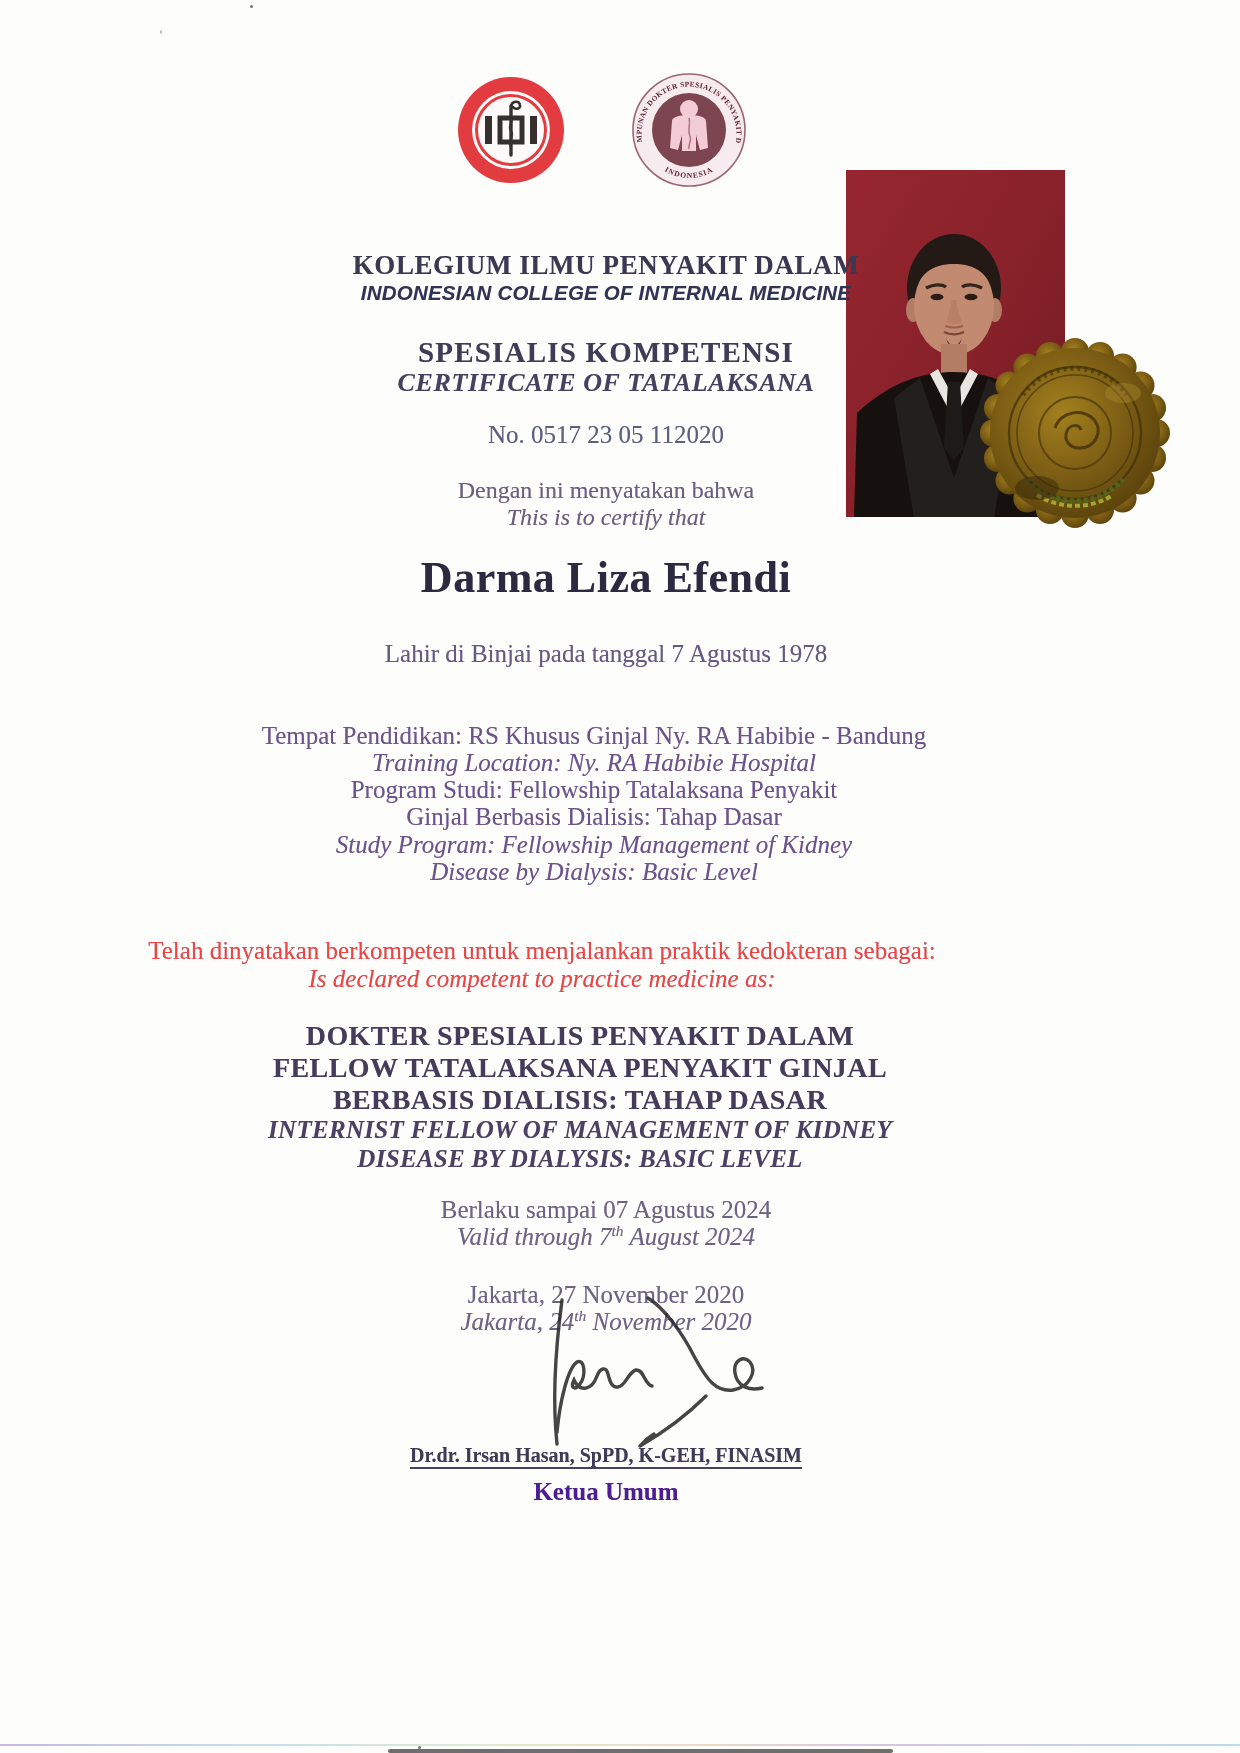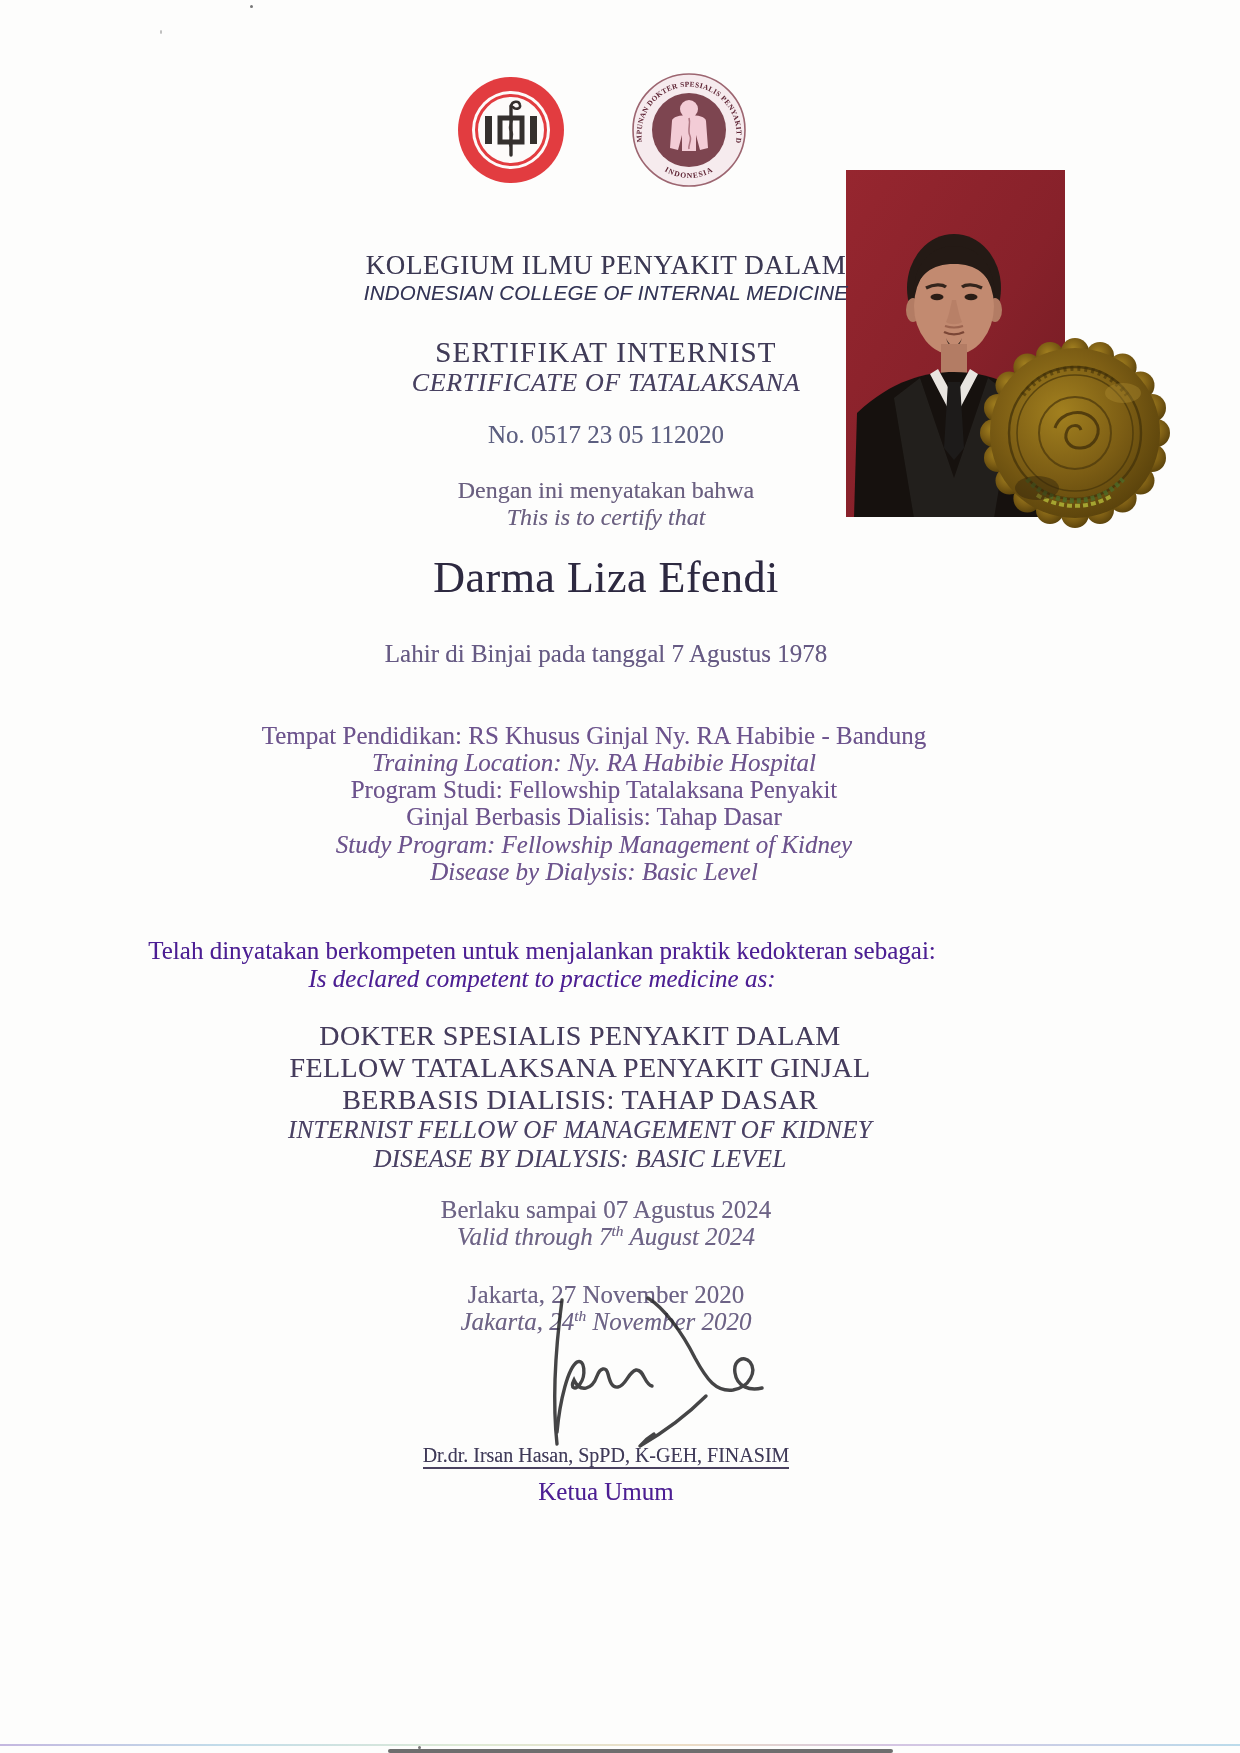--- a/index.html
+++ b/index.html
@@ -1,33 +1,33 @@
 <!DOCTYPE html>
 <html><head>
 <meta charset="utf-8">
 <style>
   html,body{margin:0;padding:0;background:#ffffff;}
   .page{position:relative;width:1240px;height:1753px;background:#fdfdfc;overflow:hidden;
         font-family:"Liberation Serif",serif;color:#4a435f;}
   .line{position:absolute;left:0;width:1212px;text-align:center;white-space:nowrap;
         text-shadow:0 0 .5px rgba(60,50,90,.35);}
-  .b{font-weight:normal}.it{font-style:italic}
+  .b{font-weight:bold}.it{font-style:italic}
   .sans{font-family:"Liberation Sans",sans-serif}
   .sp{font-size:62%;vertical-align:super;line-height:0}
   .org-id{font-size:27px;letter-spacing:.6px;color:#3b3852}
   .org-en{font-size:20.5px;letter-spacing:.2px;color:#32345*5}
   .org-en{font-size:20.5px;letter-spacing:.2px;color:#323455}
   .title-id{font-size:29px;letter-spacing:1.2px;color:#403b57}
   .title-en{font-size:26px;letter-spacing:.6px;color:#474060}
   .number{font-size:25px;color:#5c5f80}
   .intro{font-size:24px;color:#6a5f80}
   .name{font-size:44px;letter-spacing:.5px;color:#2d2940}
   .birth{font-size:25px;color:#665a84}
   .edu{font-size:25px;color:#6d538e;left:-12px}
-  .telah{font-size:25px;color:#4c1d95;width:1084px}
+  .telah{font-size:25px;color:#ef4444;width:1084px}
   .desig{font-size:28px;letter-spacing:.4px;color:#453c5c;left:-26px}
   .desig-en{font-size:25px;letter-spacing:.3px;color:#4a4164;left:-26px}
   .dates{font-size:25px;color:#6d6386}
   .sig-name{font-size:20px;color:#3f3a58}
   .sig-name span{border-bottom:2.5px solid #4a4160;padding-bottom:1px}
   .ketua{font-size:25px;color:#4c1d95}
   .chair{font-size:24px;color:#5c5474}
   .speck{position:absolute;background:#777;border-radius:50%;}
   .scanline{position:absolute;left:0;top:1744px;width:1240px;height:2px;opacity:.75;
     background:linear-gradient(90deg,#b1a0d6 0%,#aed2e4 18%,#d5e4c8 38%,#e7d2b2 55%,#c7b2da 72%,#a5d0e5 100%);}
@@ -143,21 +143,21 @@
     <path d="M -20,-5 C -15,-22 10,-26 20,-12 C 28,-1 20,14 6,15 C -5,16 -12,7 -8,-2 C -5,-9 4,-9 6,-3" fill="none" stroke="#42300a" stroke-width="3" opacity=".8"></path>
     <path d="M -52,-38 A 64 64 0 0 1 52,-38" fill="none" stroke="#3e2d08" stroke-width="5" stroke-dasharray="3 4" opacity=".55"></path>
     <path d="M -48,46 A 64 64 0 0 0 48,46" fill="none" stroke="#4e6b28" stroke-width="5" stroke-dasharray="4 3" opacity=".8"></path>
     <path d="M -38,62 A 72 72 0 0 0 38,62" fill="none" stroke="#b9c23c" stroke-width="4" stroke-dasharray="5 3" opacity=".75"></path>
     <ellipse cx="-38" cy="55" rx="22" ry="12" fill="#31240a" opacity=".45"></ellipse>
     <ellipse cx="48" cy="-40" rx="18" ry="10" fill="#b59335" opacity=".35"></ellipse>
   </svg>
 
   <div class="line org-id b" style="top:250px">KOLEGIUM ILMU PENYAKIT DALAM</div>
   <div class="line org-en sans b it" style="top:281px">INDONESIAN COLLEGE OF INTERNAL MEDICINE</div>
-  <div class="line title-id b" style="top:336px">SERTIFIKAT INTERNIST</div>
+  <div class="line title-id b" style="top:336px">SPESIALIS KOMPETENSI</div>
   <div class="line title-en b it" style="top:368px">CERTIFICATE OF TATALAKSANA</div>
   <div class="line number" style="top:421px">No. 0517 23 05 112020</div>
 
   <div class="line intro" style="top:477px">Dengan ini menyatakan bahwa</div>
   <div class="line intro it" style="top:504px">This is to certify that</div>
 
   <div class="line name b" style="top:552px">Darma Liza Efendi</div>
 
   <div class="line birth" style="top:640px">Lahir di Binjai pada tanggal 7 Agustus 1978</div>
 

